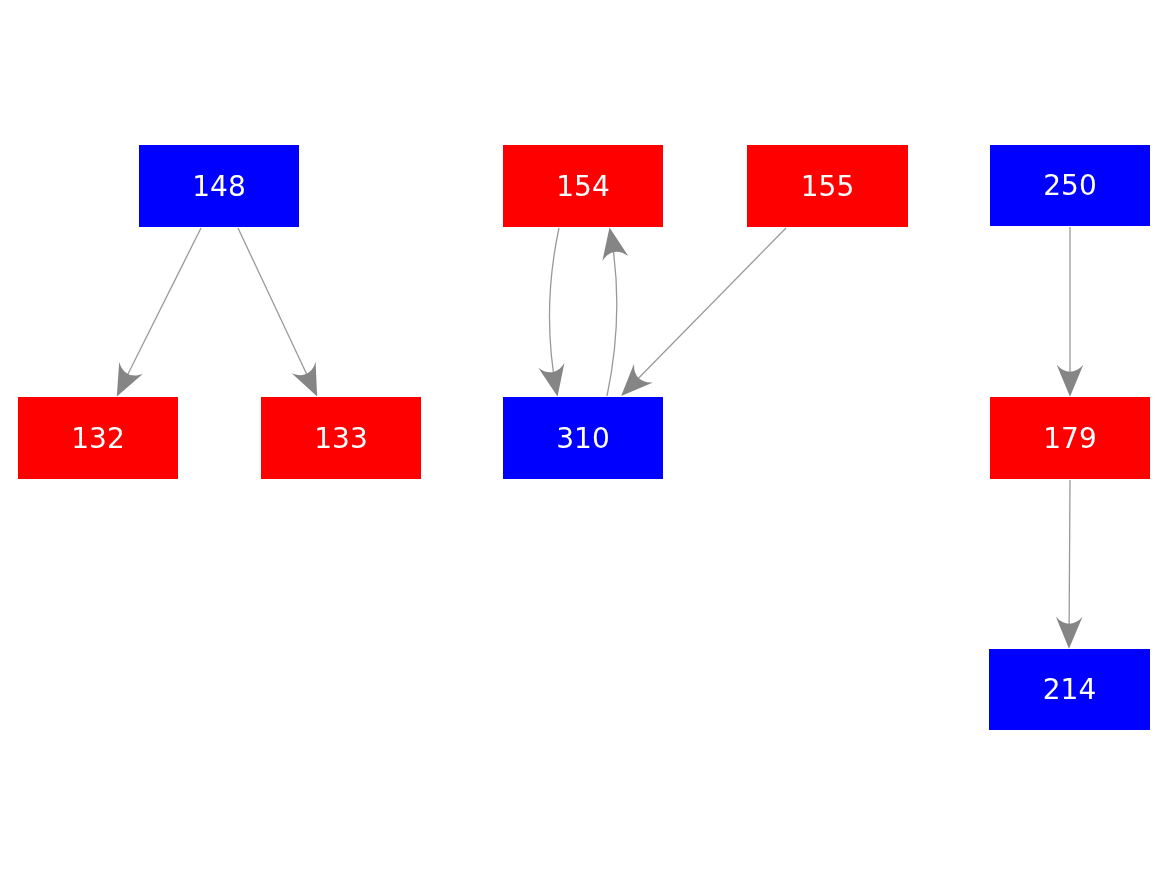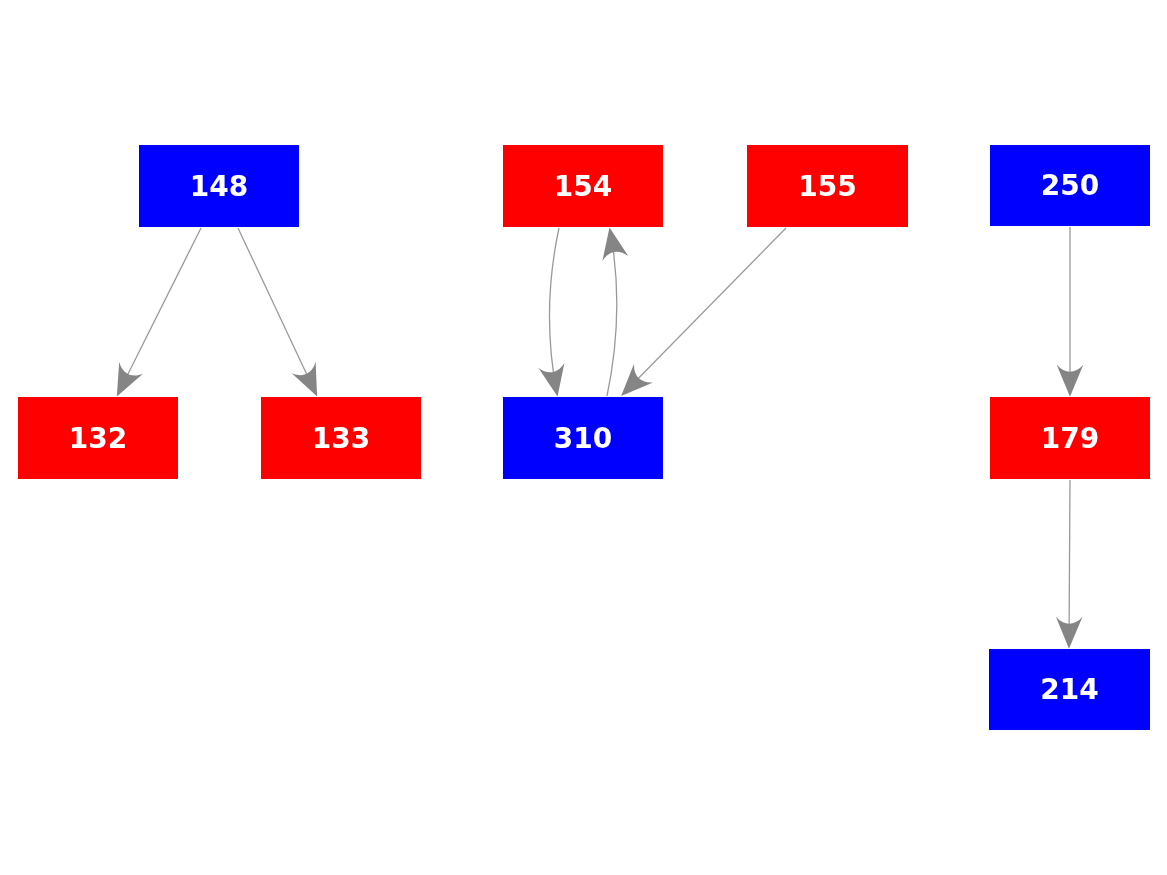--- a/index.html
+++ b/index.html
@@ -7,21 +7,20 @@
     padding: 0;
     background: #ffffff;
     font-family: "DejaVu Sans", "Liberation Sans", sans-serif;
   }
   .canvas-wrap {
     position: relative;
     width: 1167px;
     height: 875px;
     background: #ffffff;
     overflow: hidden;
-    font-weight: bold;
   }
   svg { display: block; }
   .node-label {
     font-family: "DejaVu Sans", "Liberation Sans", sans-serif;
     font-size: 28px;
     fill: #ffffff;
   }
   .edge-path {
     fill: none;
     stroke-width: 1.3px;

